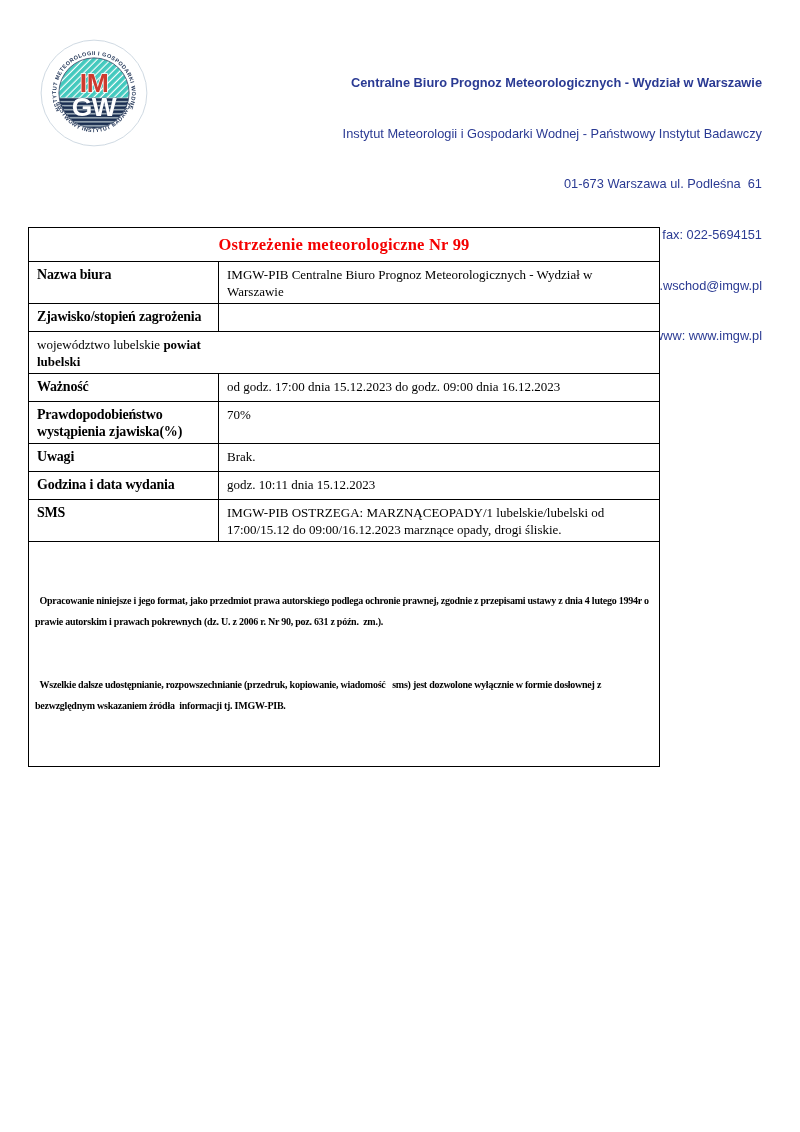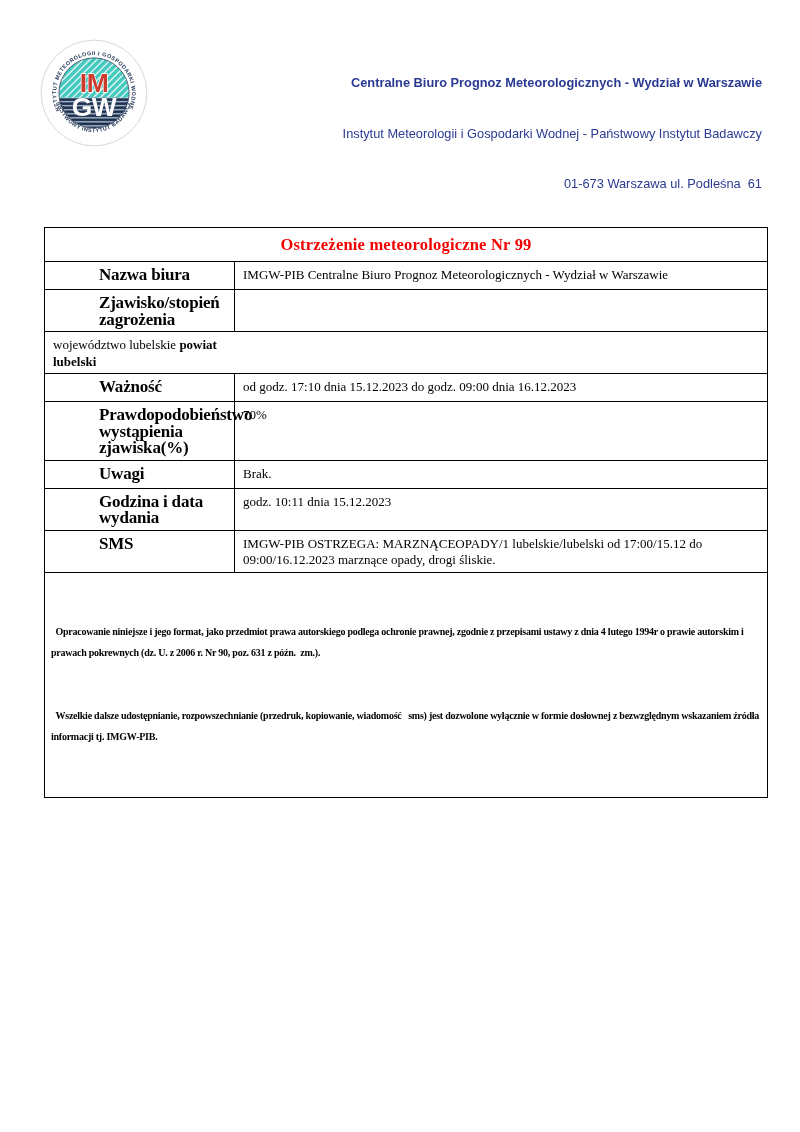--- a/index.html
+++ b/index.html
@@ -30,22 +30,22 @@
     font-size: 12.8px;
     line-height: 16.9px;
     color: #2a3a93;
     white-space: pre;
   }
   .org-line.bold { font-weight: bold; }
 
   
   .warning {
     position: absolute;
-    left: 44px; top: 227px;
-    width: 724px;
+    left: 28px; top: 227px;
+    width: 632px;
     border: 1px solid #000;
     background: #fff;
   }
   .title-row {
     min-height: 34px;
     border-bottom: 1px solid #000;
     display: flex; align-items: center; justify-content: center;
   }
   .title-text {
     color: #f40000;
@@ -54,25 +54,24 @@
     letter-spacing: 0.2px;
   }
   .trow {
     display: grid;
     grid-template-columns: 190px 1fr;
     border-bottom: 1px solid #000;
   }
   .trow .lbl {
     border-right: 1px solid #000;
     font-weight: bold;
-    font-size: 17px;
+    font-size: 14px;
     line-height: 16.5px;
     letter-spacing: -0.2px;
     padding: 5px 2px 3px 8px;
-    margin-left: 46px;
   }
   .trow .val {
     font-size: 13px;
     line-height: 16.5px;
     padding: 5px 8px 3px 8px;
   }
   .trow.h28 { min-height: 28px; }
   .trow.h42 { min-height: 42px; }
   .trow.h41 { min-height: 41px; }
   .val .bold-part { font-weight: bold; }
@@ -169,21 +168,21 @@
     <div class="trow h28">
       <div class="lbl">Zjawisko/stopień zagrożenia</div>
     </div>
 
     <div class="trow h28">
       <div class="val"><span>województwo lubelskie </span><span class="bold-part">powiat lubelski</span></div>
     </div>
 
     <div class="trow h28">
       <div class="lbl">Ważność</div>
-      <div class="val">od godz. 17:10 dnia 15.12.2023 do godz. 09:00 dnia 16.12.2023</div>
+      <div class="val">od godz. 17:00 dnia 15.12.2023 do godz. 09:00 dnia 16.12.2023</div>
     </div>
 
 
     <div class="trow h42">
       <div class="lbl">Prawdopodobieństwo wystąpienia zjawiska(%)</div>
       <div class="val">70%</div>
     </div>
 
     <div class="trow h28">
       <div class="lbl">Uwagi</div>

